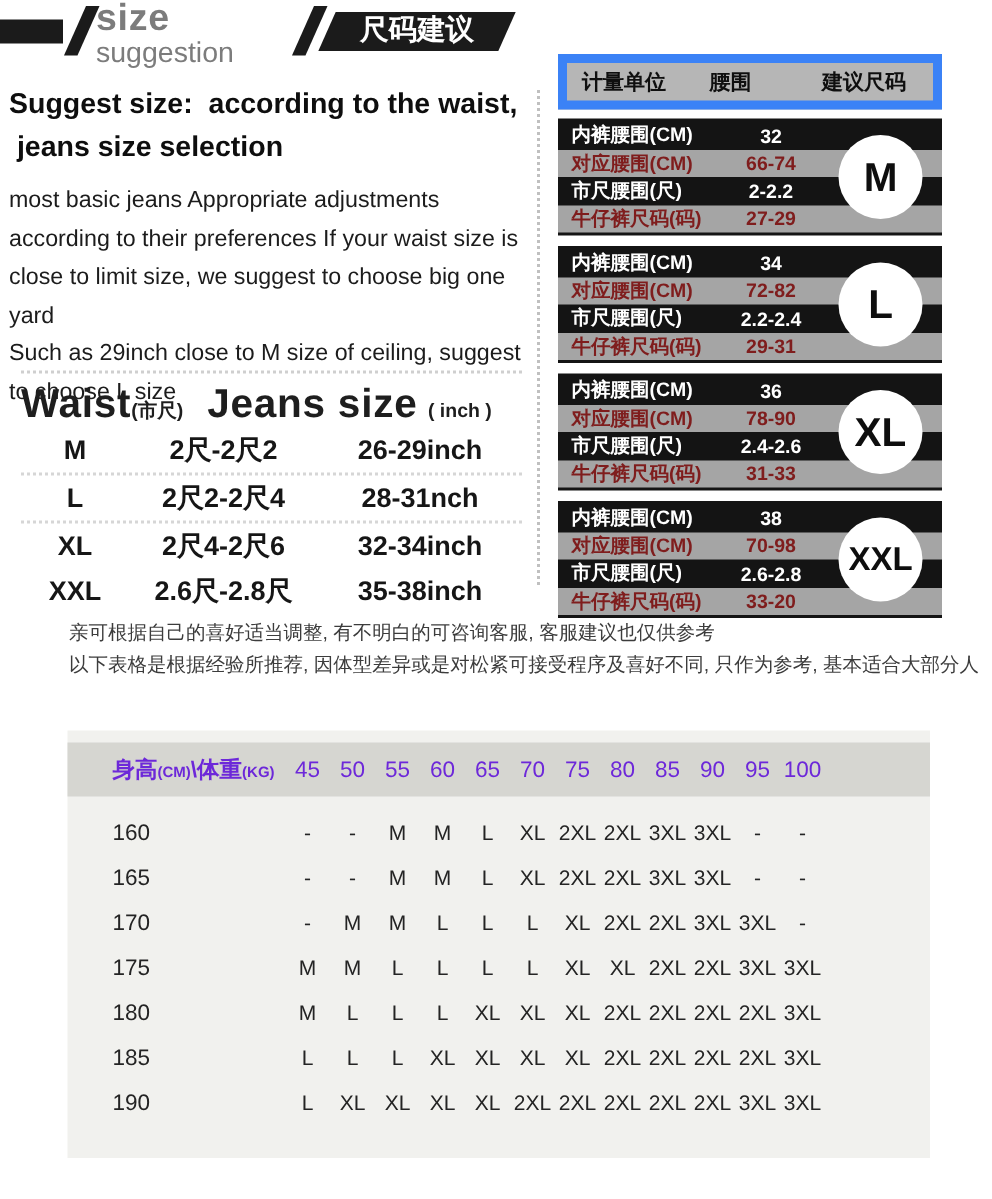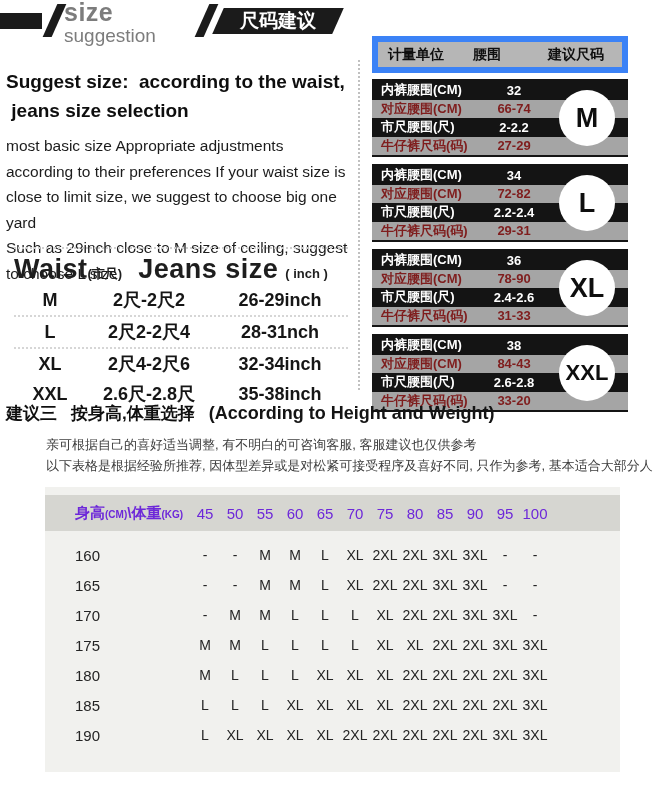--- a/index.html
+++ b/index.html
@@ -13,21 +13,21 @@
   .slash { position:absolute; width:9px; height:33px; background:#1b1b1b; transform:skewX(-24deg); }
   .slash1 { left:50px; top:4px; }
   .slash2 { left:202px; top:4px; }
   .logo-text { position:absolute; left:64px; top:0; color:#7c7c7c; line-height:1; }
   .logo-size { font-size:25px; font-weight:bold; letter-spacing:0.5px; }
   .logo-sugg { font-size:19px; font-weight:normal; margin-top:1px; }
   .banner { position:absolute; left:218px; top:8px; width:120px; height:26px; background:#1b1b1b; transform:skewX(-24deg); }
   .banner-text { display:block; transform:skewX(24deg); color:#fff; font-weight:bold; font-size:19px; text-align:center; line-height:26px; }
 
   
-  .intro { position:absolute; left:6px; top:67px; width:350px; }
+  .intro { position:absolute; left:6px; top:55px; width:350px; }
   .intro-heading { font-size:19px; font-weight:bold; color:#0e0e0e; line-height:29px; white-space:pre-wrap; }
   .intro-body { margin-top:8px; font-size:15.5px; color:#1c1c1c; line-height:25.5px; }
 
   .waist-table { position:absolute; left:14px; top:247px; width:334px; }
   .wt-header { border-top:2px dotted #cfcfcf; padding-top:5px; display:flex; align-items:baseline; font-weight:600; color:#1e1e1e; }
   .wt-h-main { font-size:27px; letter-spacing:0.5px; }
   .wt-h-sub { font-size:13px; font-weight:600; }
   .wt-gap { width:16px; }
   .wt-sgap { width:7px; }
   .wt-row { display:grid; grid-template-columns:72px 126px 136px; height:30px; align-items:center; text-align:center; font-size:18px; font-weight:600; color:#161616; }
@@ -85,21 +85,21 @@
   </div>
   <div class="slash slash2"></div>
   <div class="banner">
     <span class="banner-text">尺码建议</span>
   </div>
 
   <div class="intro">
     <div class="intro-heading">Suggest size:  according to the waist,</div>
     <div class="intro-heading"> jeans size selection</div>
     <div class="intro-body">
-      <div>most basic size Appropriate adjustments</div>
+      <div>most basic jeans Appropriate adjustments</div>
       <div>according to their preferences If your waist size is</div>
       <div>close to limit size, we suggest to choose big one yard</div>
       <div>Such as 29inch close to M size of ceiling, suggest</div>
       <div>to choose L size</div>
     </div>
   </div>
 
   <div class="waist-table">
     <div class="wt-header">
       <span class="wt-h-main">Waist</span>
@@ -212,44 +212,39 @@
           <div class="size-circle">XL</div>
         </div>
         <div class="size-block">
           <div class="sb-row dark">
             <span class="sb-label">内裤腰围(CM)</span>
             <span class="sb-value">38</span>
             <span class="sb-spacer"></span>
           </div>
           <div class="sb-row gray">
             <span class="sb-label">对应腰围(CM)</span>
-            <span class="sb-value">84-43</span>
+            <span class="sb-value">70-98</span>
             <span class="sb-spacer"></span>
           </div>
           <div class="sb-row dark">
             <span class="sb-label">市尺腰围(尺)</span>
             <span class="sb-value">2.6-2.8</span>
             <span class="sb-spacer"></span>
           </div>
           <div class="sb-row gray">
             <span class="sb-label">牛仔裤尺码(码)</span>
             <span class="sb-value">33-20</span>
             <span class="sb-spacer"></span>
           </div>
           <div class="size-circle" style="font-size: 22px;">XXL</div>
         </div>
       </div>
   </div>
 
   <div class="advice">
-    <div class="advice-line">
-      <span class="advice-label">建议三</span>
-      <span class="advice-cn">按身高,体重选择</span>
-      <span class="advice-en">(According to Height and Weight)</span>
-    </div>
     <div class="advice-notes">
       <div>亲可根据自己的喜好适当调整, 有不明白的可咨询客服, 客服建议也仅供参考</div>
       <div>以下表格是根据经验所推荐, 因体型差异或是对松紧可接受程序及喜好不同, 只作为参考, 基本适合大部分人</div>
     </div>
   </div>
 
   <div class="hw">
     <div class="hw-header" id="hw-header">
       <span class="hw-corner">
         <span class="big">身高</span><span class="small">(CM)</span><span class="big">\</span><span class="big">体重</span><span class="small">(KG)</span>

